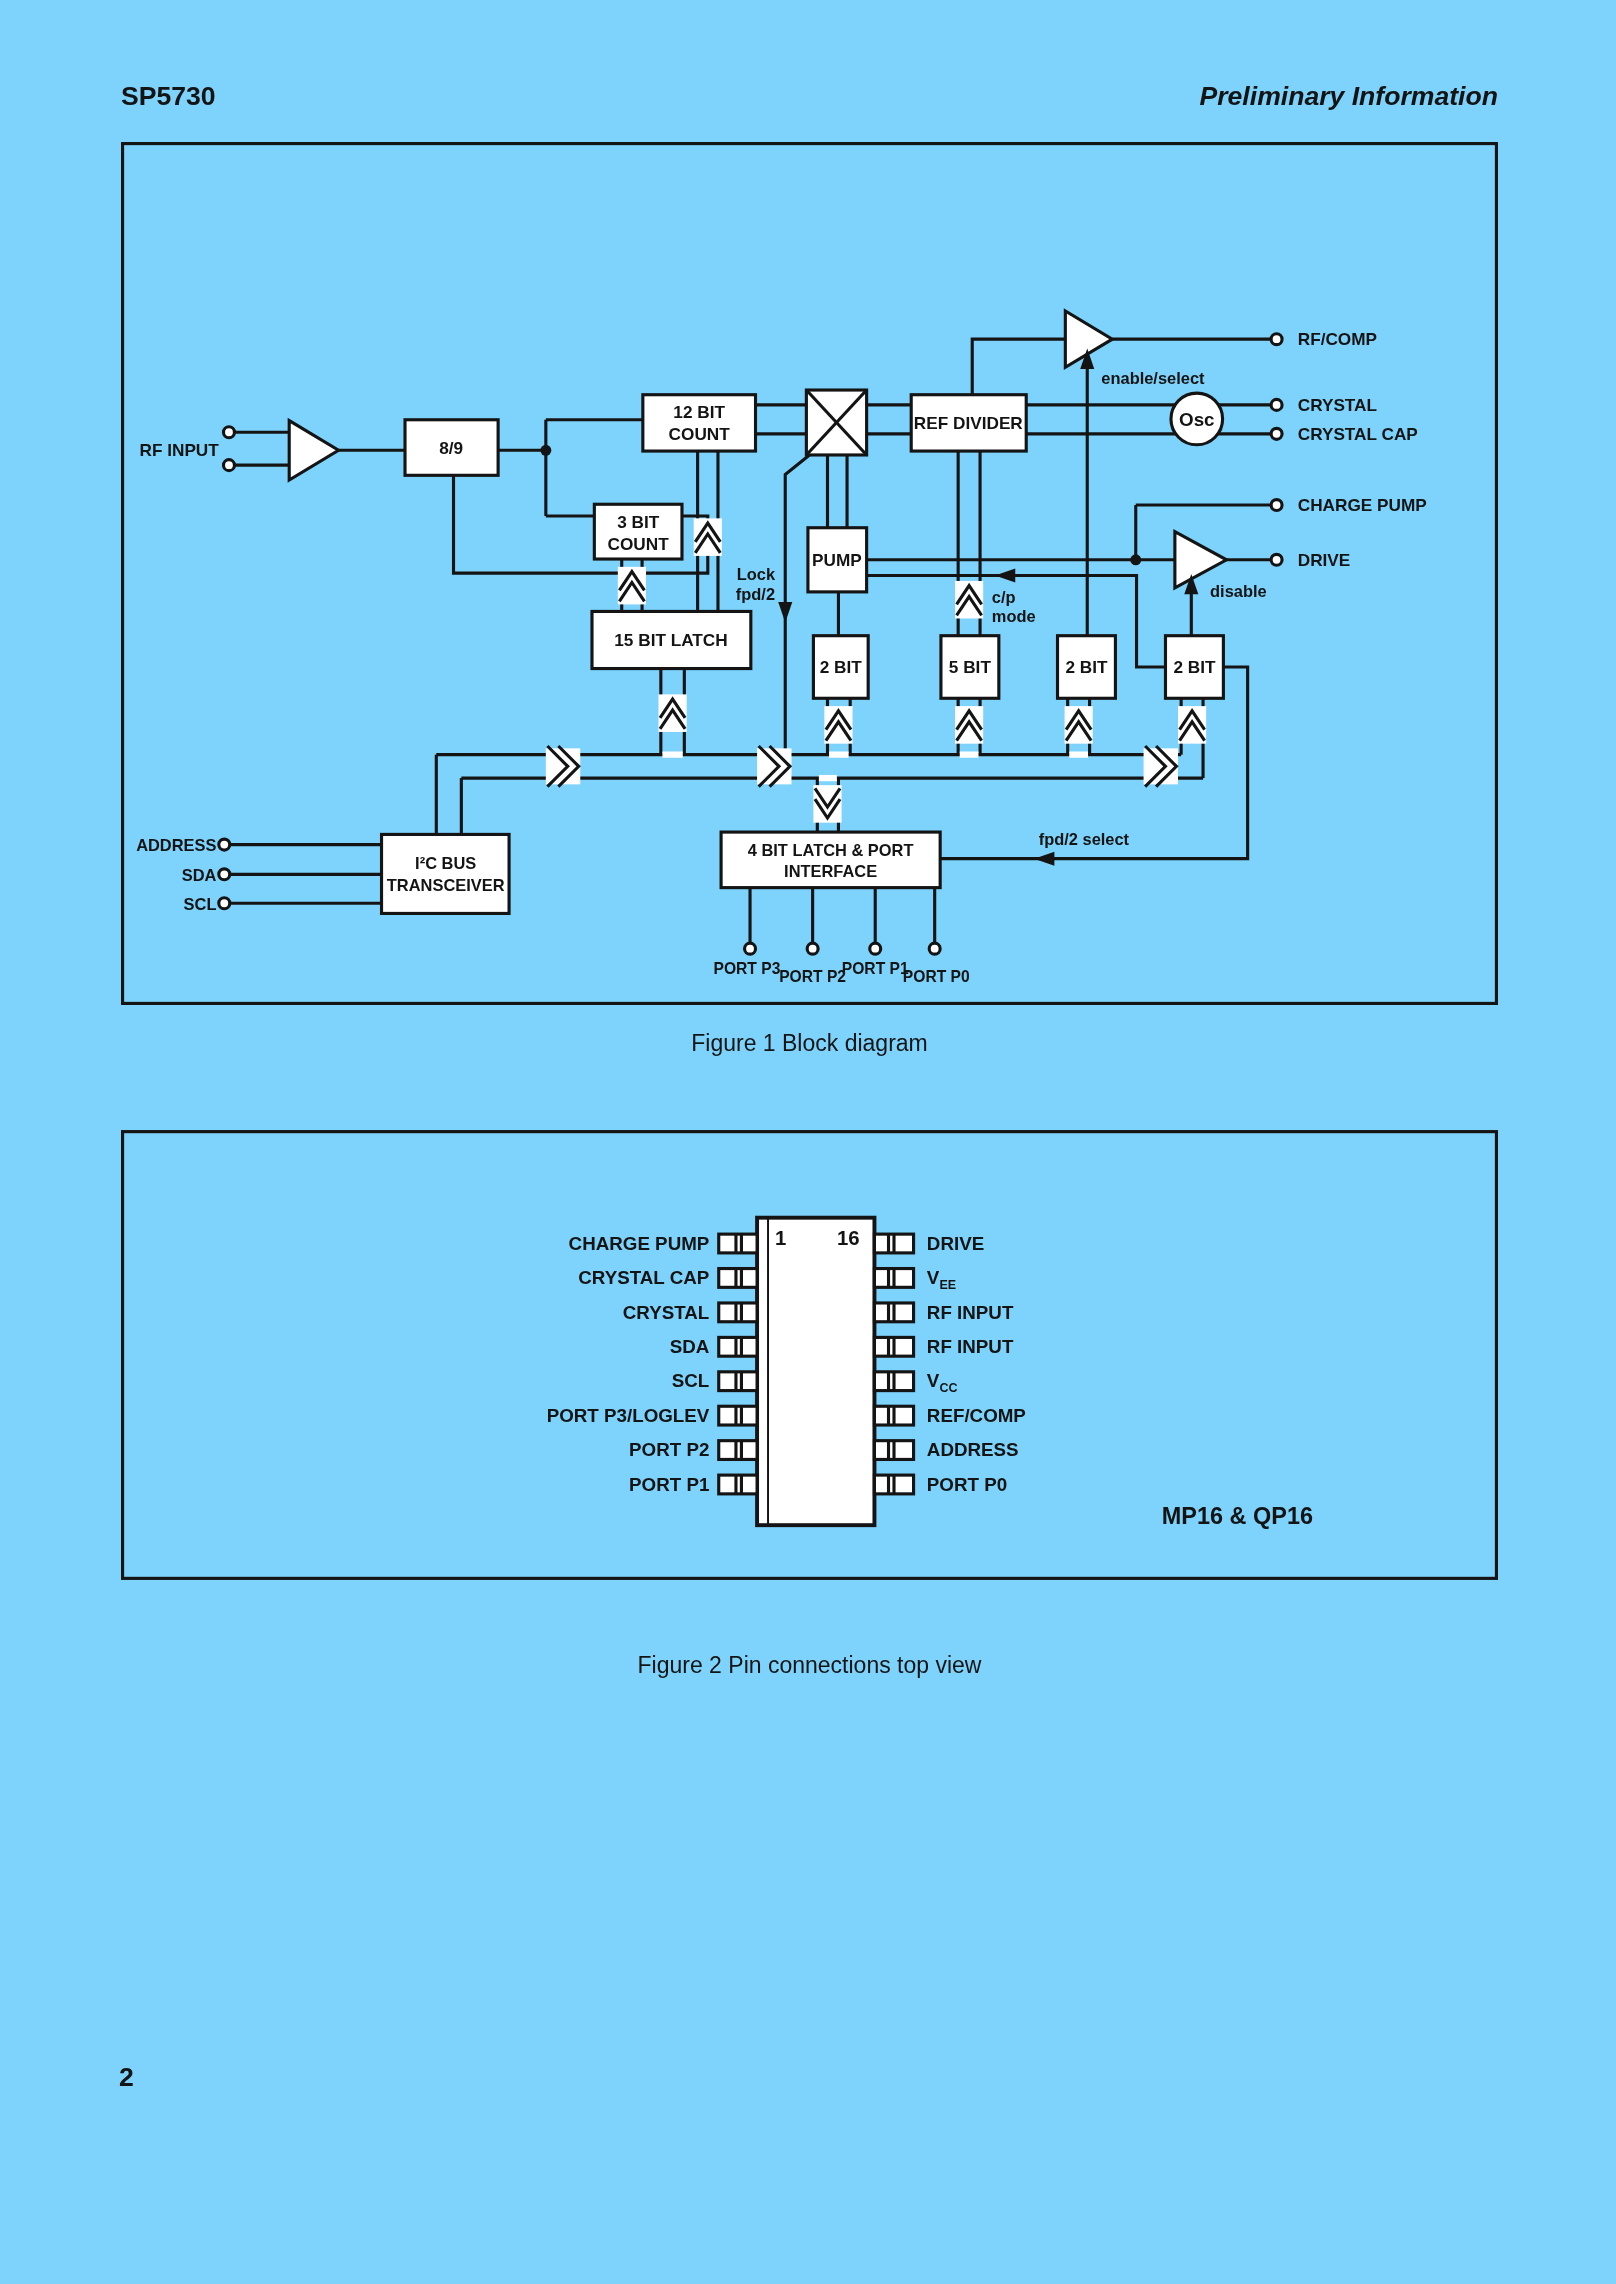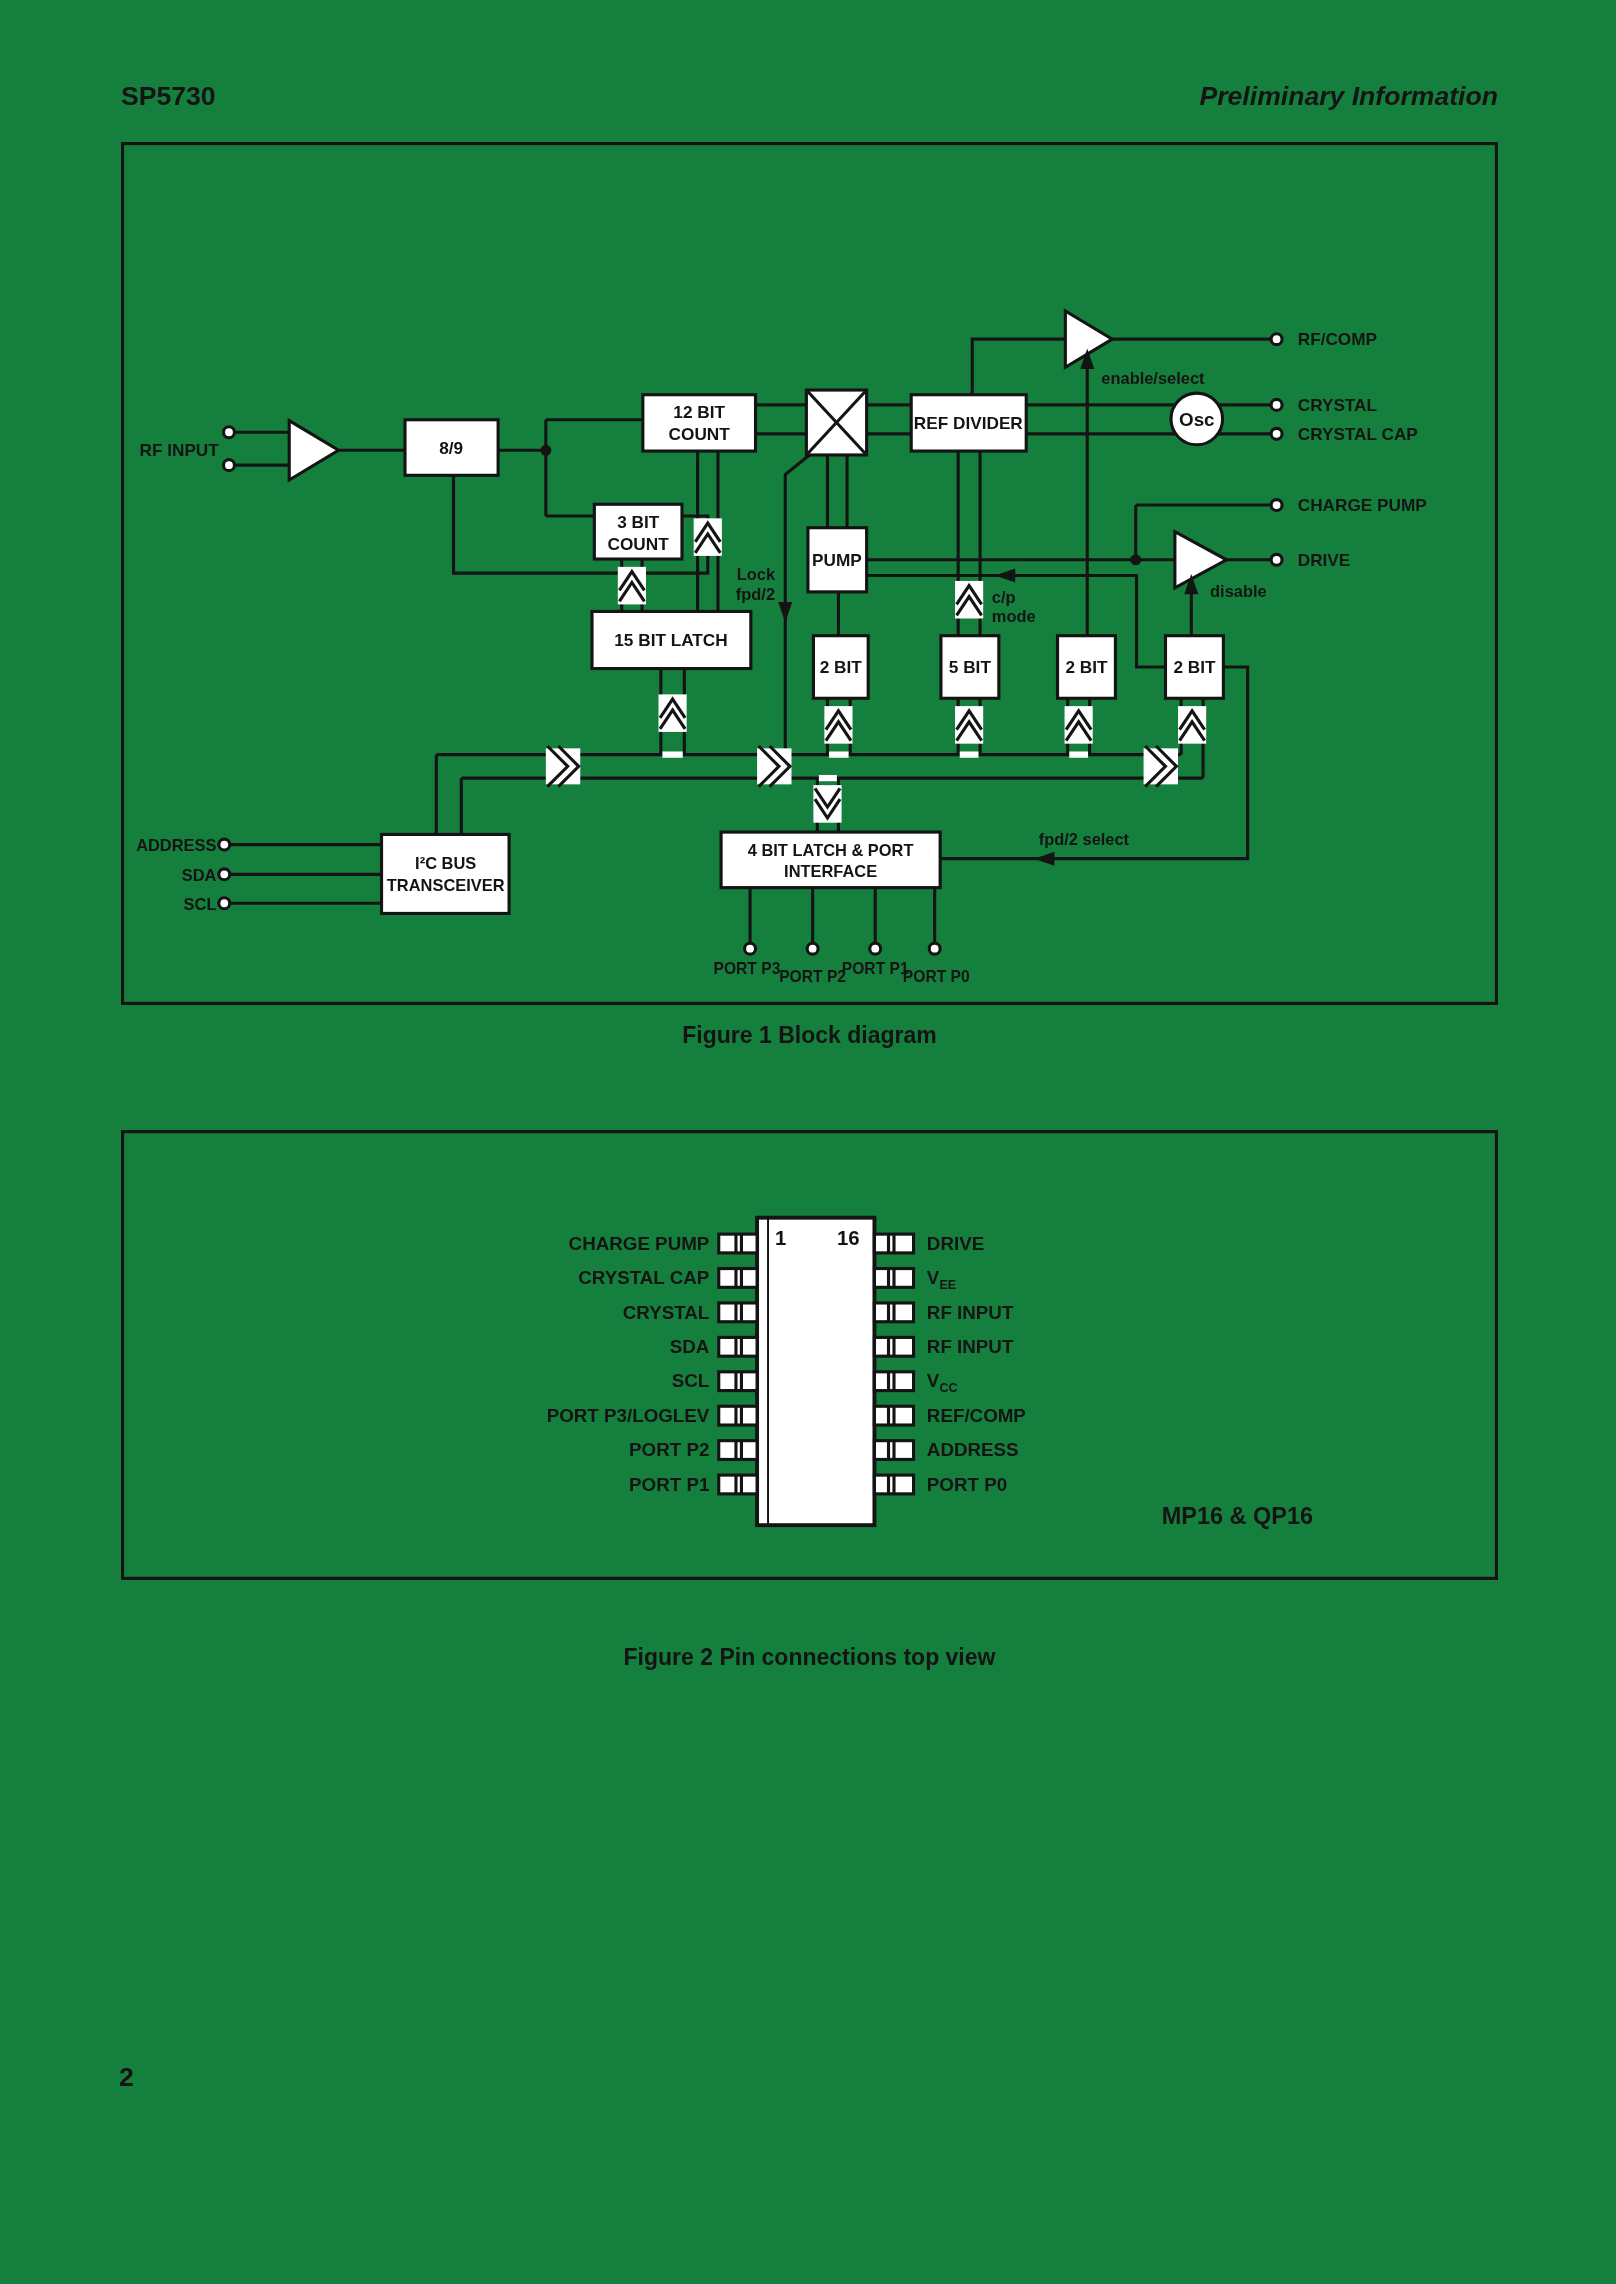--- a/index.html
+++ b/index.html
@@ -1,20 +1,20 @@
 <!DOCTYPE html>
 <html style="font-size:12.5px"><head>
 <meta charset="utf-8">
 <style>
   html,body{margin:0;padding:0;background:#f3f3f3;}
-  #page{position:relative;width:1616px;height:2284px;background:#15803d;
+  #page{position:relative;width:1616px;height:2284px;background:#7dd3fc;
         font-family:"Liberation Sans", sans-serif;color:#141414;overflow:hidden;}
   .hdr-left{position:absolute;left:121px;top:81px;font-size:26.6px;font-weight:bold;}
   .hdr-right{position:absolute;right:118px;top:81px;font-size:26.6px;font-weight:bold;font-style:italic;}
-  .caption{position:absolute;left:121px;width:1377px;text-align:center;font-size:23px;font-weight:bold;}
+  .caption{position:absolute;left:121px;width:1377px;text-align:center;font-size:23px;font-weight:normal;margin-top:8px;}
   #cap1{top:1022px;}
   #cap2{top:1644px;}
   .pagenum{position:absolute;left:119px;top:2062px;font-size:26.6px;font-weight:bold;}
   svg{position:absolute;}
   #fig1{left:121px;top:142px;}
   #fig2{left:121px;top:1130px;}
   svg text{font-family:"Liberation Sans", sans-serif;font-weight:bold;fill:#141414;}
   .ln{stroke:#141414;stroke-width:4;fill:none;}
   .ln2{stroke:#141414;stroke-width:2.5;fill:none;}
   .bx{stroke:#141414;stroke-width:4;fill:#ffffff;}

